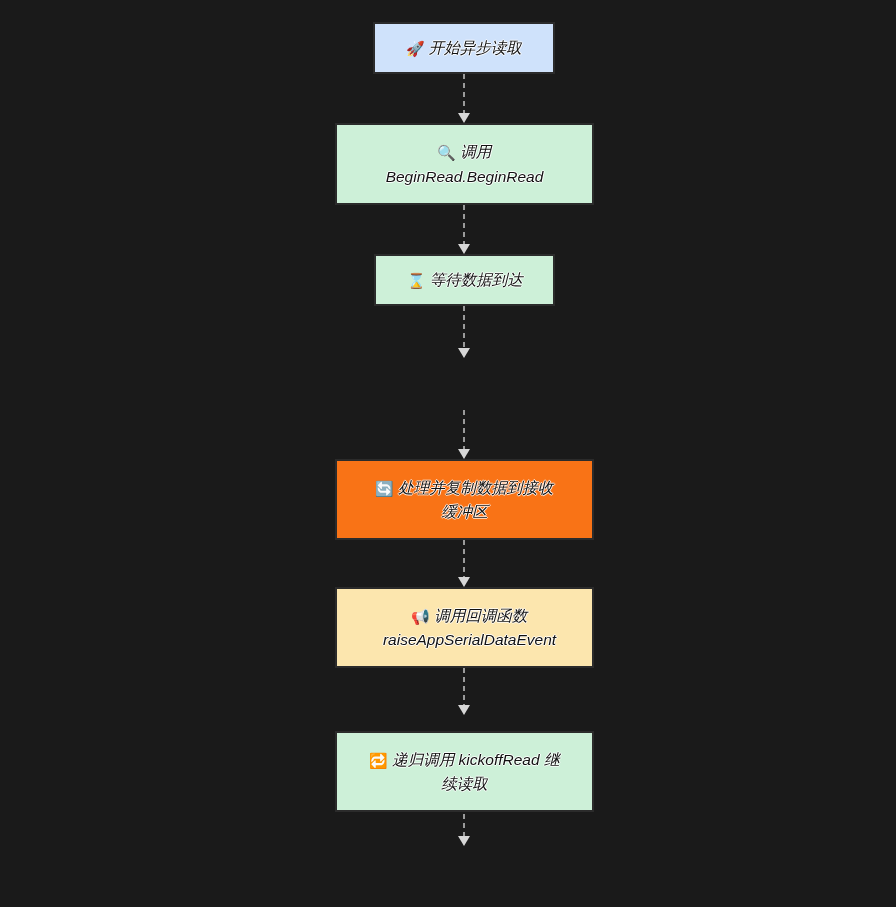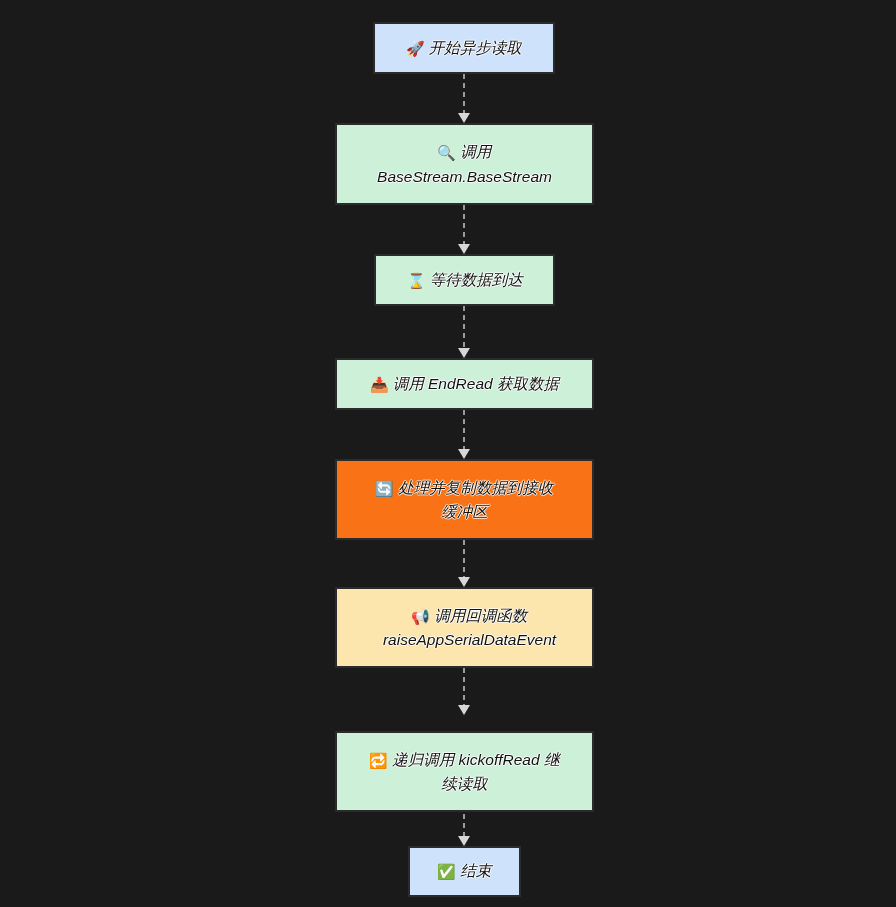--- a/index.html
+++ b/index.html
@@ -104,33 +104,27 @@
     <div class="connector" style="left: 455px; top: 796px; width: 18px; height: 50px;">
       <svg width="18" height="50" viewBox="0 0 18 50">
         <line x1="9" y1="0" x2="9" y2="41" stroke="#9a9a9a" stroke-width="2" stroke-dasharray="5,4"></line>
         <polygon points="3,40 15,40 9,50" fill="#d7d7d7"></polygon>
       </svg>
     </div>
     <div class="node fill-blue" style="left: 373px; top: 22px; width: 182px; height: 52px; background: rgb(207, 226, 251); border-color: rgb(43, 43, 43);">
       <span class="label"><span class="emoji">🚀</span><span>开始异步读取</span></span>
     </div>
     <div class="node fill-green" style="left: 335px; top: 123px; width: 259px; height: 82px; background: rgb(205, 240, 216); border-color: rgb(43, 43, 43);">
-      <span class="label"><span class="emoji">🔍</span><span>调用</span><br><span>BaseStream.BaseStream</span></span>
+      <span class="label"><span class="emoji">🔍</span><span>调用</span><br><span>BeginRead.BeginRead</span></span>
     </div>
     <div class="node fill-green" style="left: 374px; top: 254px; width: 181px; height: 52px; background: rgb(205, 240, 216); border-color: rgb(43, 43, 43); padding-left: 11px;">
       <span class="label"><span class="emoji">⌛</span><span>等待数据到达</span></span>
-    </div>
-    <div class="node fill-green" style="left: 335px; top: 358px; width: 259px; height: 52px; background: rgb(205, 240, 216); border-color: rgb(43, 43, 43);">
-      <span class="label"><span class="emoji">📥</span><span>调用 EndRead 获取数据</span></span>
     </div>
     <div class="node fill-green" style="left: 335px; top: 459px; width: 259px; height: 81px; background: #f97316; border-color: rgb(43, 43, 43);">
       <span class="label"><span class="emoji">🔄</span><span>处理并复制数据到接收</span><br><span>缓冲区</span></span>
     </div>
     <div class="node fill-amber" style="left: 335px; top: 587px; width: 259px; height: 81px; background: rgb(252, 230, 174); border-color: rgb(43, 43, 43);">
       <span class="label"><span class="emoji">📢</span><span>调用回调函数</span><br><span>raiseAppSerialDataEvent</span></span>
     </div>
     <div class="node fill-green" style="left: 335px; top: 715px; width: 259px; height: 81px; background: rgb(205, 240, 216); border-color: rgb(43, 43, 43); margin-top: 16px;">
       <span class="label"><span class="emoji">🔁</span><span>递归调用 kickoffRead 继</span><br><span>续读取</span></span>
     </div>
-    <div class="node fill-blue" style="left: 408px; top: 846px; width: 113px; height: 51px; background: rgb(207, 226, 251); border-color: rgb(43, 43, 43);">
-      <span class="label"><span class="emoji">✅</span><span>结束</span></span>
-    </div>
   </div>
 
 </body></html>

